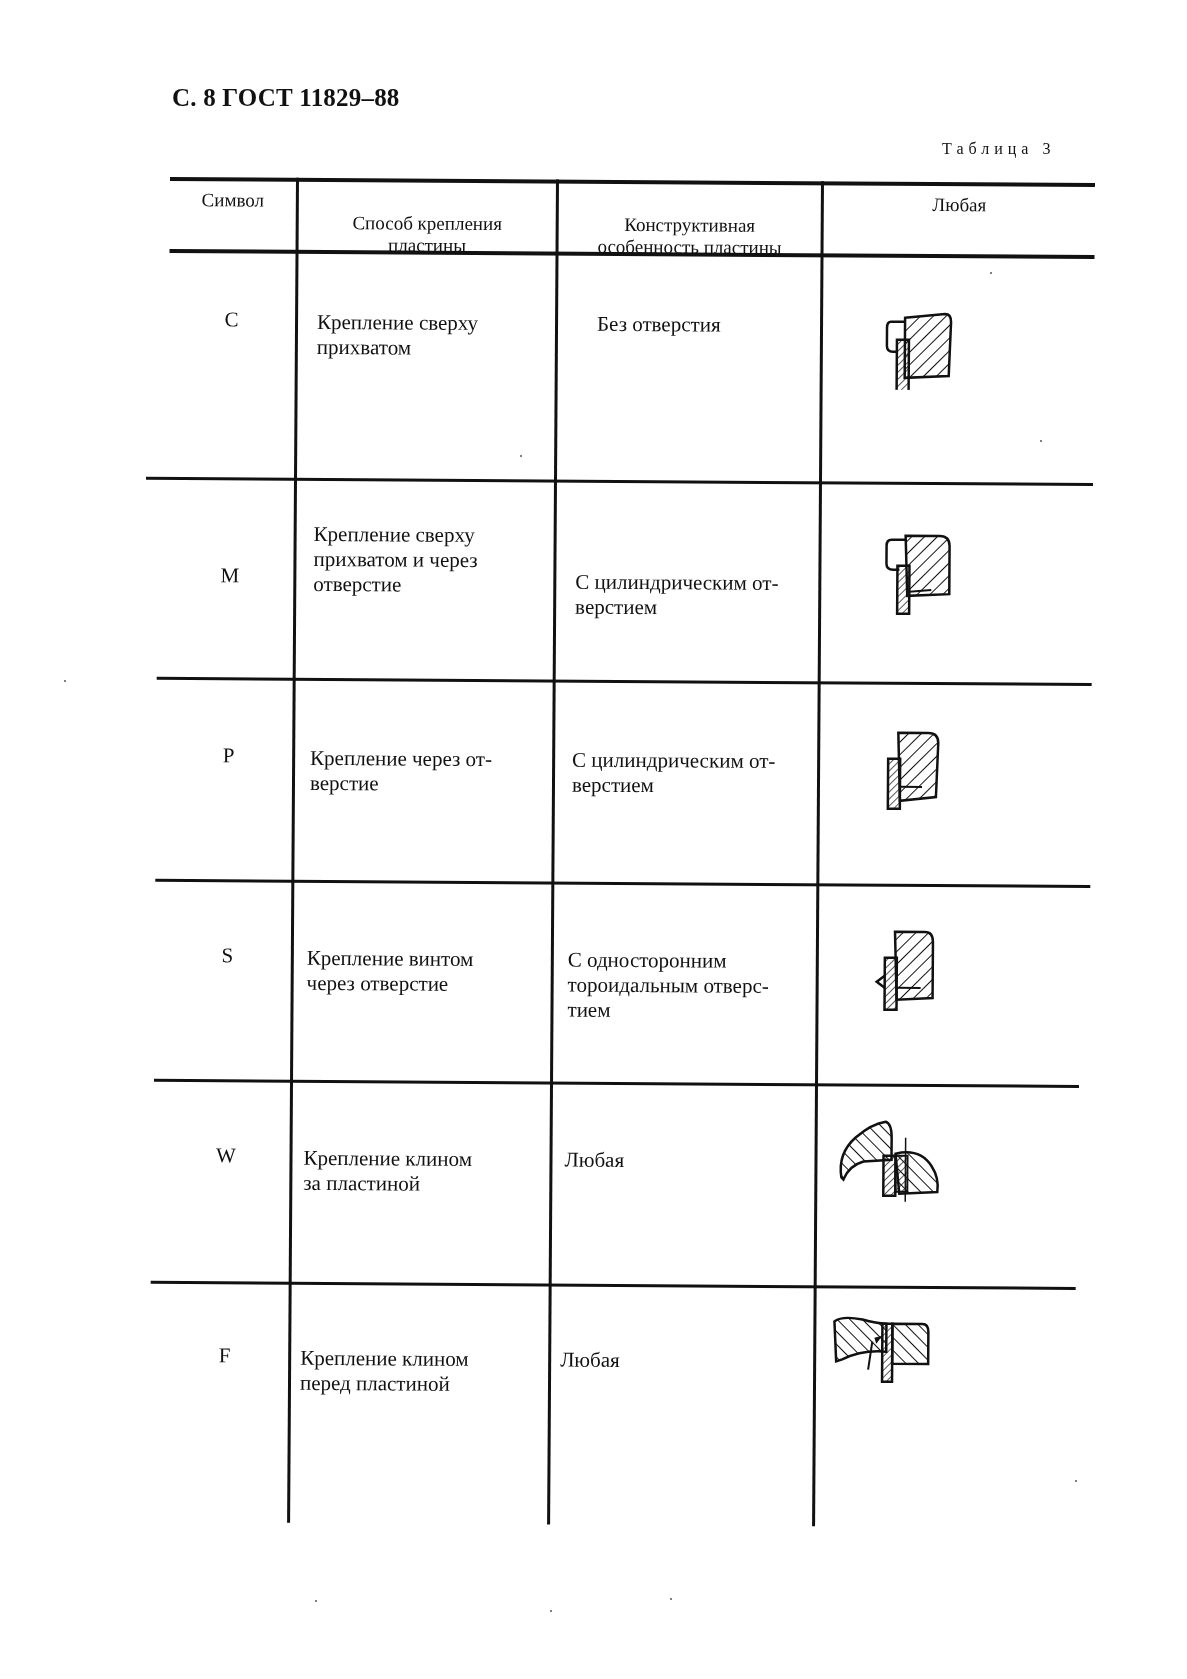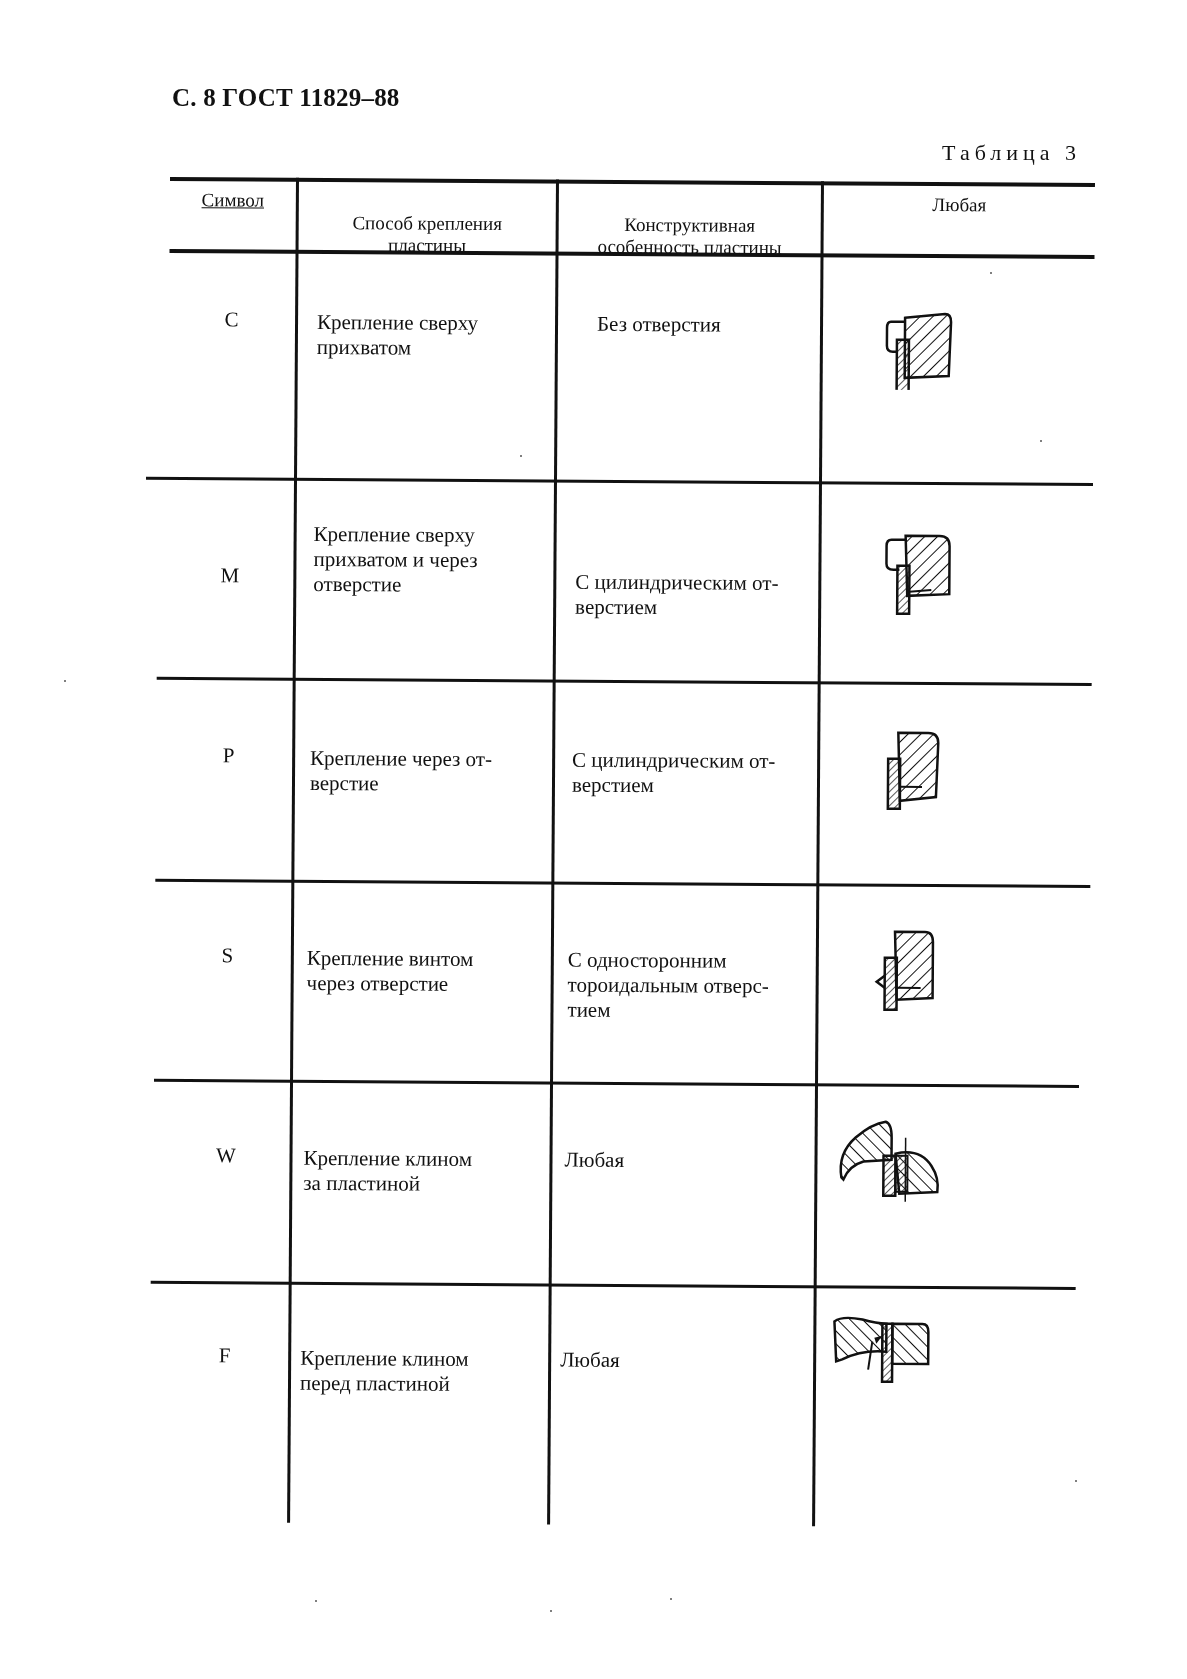--- a/index.html
+++ b/index.html
@@ -1,19 +1,19 @@
 <!DOCTYPE html>
 <html><head>
 <meta charset="utf-8">
 <style>
   html, body { margin: 0; padding: 0; background: #ffffff; }
   body { width: 1187px; height: 1679px; position: relative; overflow: hidden;
          font-family: "Liberation Serif", "DejaVu Serif", serif; color: #111; }
   .page-header { position: absolute; left: 172px; top: 84px; font-size: 25px; font-weight: bold; letter-spacing: 0.2px; }
-  .table-caption { position: absolute; left: 942px; top: 140px; font-size: 22px; letter-spacing: 5px; }
+  .table-caption { position: absolute; left: 942px; top: 140px; font-size: 16px; letter-spacing: 5px; }
   .sheet { position: absolute; left: 0; top: 0; width: 1187px; height: 1679px;
            transform-origin: 630px 180px; transform: rotate(0.38deg); }
   .table { position: absolute; left: 170px; top: 180px; width: 925px; }
   .hline { position: absolute; left: 0; width: 925px; height: 3px; background: #111; }
   .hline.thick { height: 4px; }
   .vline { position: absolute; width: 3px; background: #111; top: 0; height: 1345px; }
   .hdr { position: absolute; top: 0; height: 72px; font-size: 19px; text-align: center; line-height: 22px; padding-top: 12px; box-sizing: border-box; }
   .sym { position: absolute; font-size: 21px; text-align: center; width: 125px; }
   .cell-text { position: absolute; font-size: 21px; line-height: 25px; }
   .sketch { position: absolute; }
@@ -48,21 +48,21 @@
     <div class="hline" style="top:300px; left:-22px; width:947px;"></div>
     <div class="hline" style="top:500px; left:-10px; width:935px;"></div>
     <div class="hline" style="top:702px; left:-10px; width:935px;"></div>
     <div class="hline" style="top:902px; left:-10px; width:925px;"></div>
     <div class="hline" style="top:1104px; left:-12px; width:925px;"></div>
 
     <div class="vline" style="left:126px;"></div>
     <div class="vline" style="left:386px;"></div>
     <div class="vline" style="left:651px;"></div>
 
-    <div class="hdr" style="left:0; width:126px;text-decoration:underline;">
+    <div class="hdr" style="left:0; width:126px;">
       <span>Символ</span>
     </div>
     <div class="hdr" style="left:129px; width:257px; white-space:pre-line;">
       <span>Способ крепления
 пластины</span>
     </div>
     <div class="hdr" style="left:389px; width:262px; white-space:pre-line;">
       <span>Конструктивная
 особенность пластины</span>
     </div>

